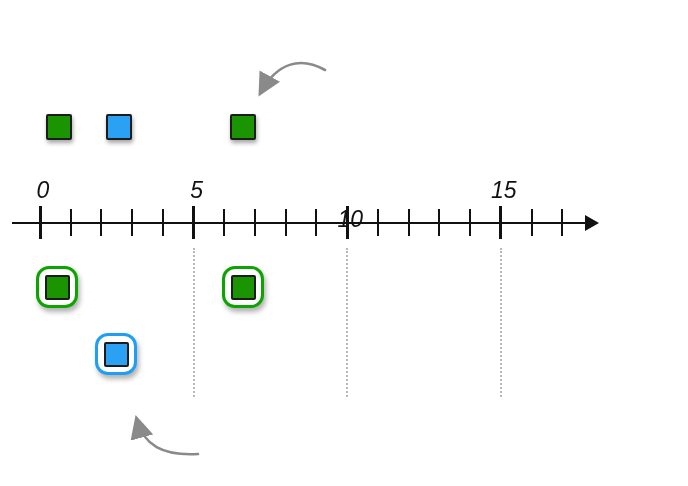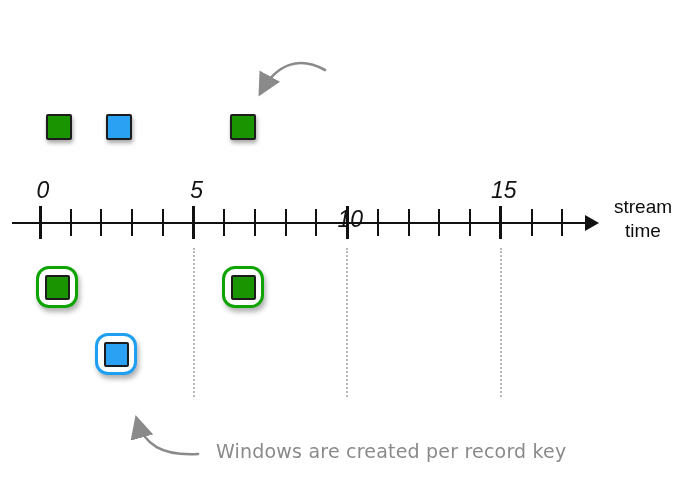--- a/index.html
+++ b/index.html
@@ -62,21 +62,20 @@
 <body>
 
 <div class="canvas">
 
 
 
   <div class="record" style="left:46px;top:114px;" data-key="green"></div>
   <div class="record" style="left:106px;top:114px;" data-key="blue"></div>
   <div class="record" style="left:230px;top:114px;" data-key="green"></div>
 
-  <div class="anno anno-bottom">Windows are created per record key</div>
 
   <svg class="arrow-layer" width="688" height="486" viewBox="0 0 688 486">
     <defs>
       <marker id="ah" markerWidth="10" markerHeight="9" refX="7" refY="4.5" orient="auto">
         <path class="arrow-head-path" d="M0,0 L9,4.5 L0,9 Z"></path>
       </marker>
     </defs>
     <path class="anno-arrow" d="M 325 70 C 300 56 277 63 261 92" marker-end="url(#ah)"></path>
     <path class="anno-arrow" d="M 198 454 C 162 456 144 445 137 420" marker-end="url(#ah)"></path>
   </svg>
@@ -104,24 +103,20 @@
       <div class="tick" style="left: 561.24px;"></div>
       <div class="tick-label" style="left: 43px;">0</div>
       <div class="tick-label" style="left: 196.6px;">5</div>
       <div class="tick-label" style="left: 350.2px; margin-top: 29px;">10</div>
       <div class="tick-label" style="left: 503.8px;">15</div>
       <div class="gap-line" style="left: 192.6px;"></div>
       <div class="gap-line" style="left: 346.2px;"></div>
       <div class="gap-line" style="left: 499.8px;"></div>
     </div>
 
-  <div class="stream-time">
-    <div>stream</div>
-    <div>time</div>
-  </div>
 
   <div class="window" style="left:36px;top:266px;" data-key="green">
     <div class="inner"></div>
   </div>
   <div class="window" style="left:95px;top:333px;" data-key="blue">
     <div class="inner"></div>
   </div>
   <div class="window" style="left:222px;top:266px;" data-key="green">
     <div class="inner"></div>
   </div>

